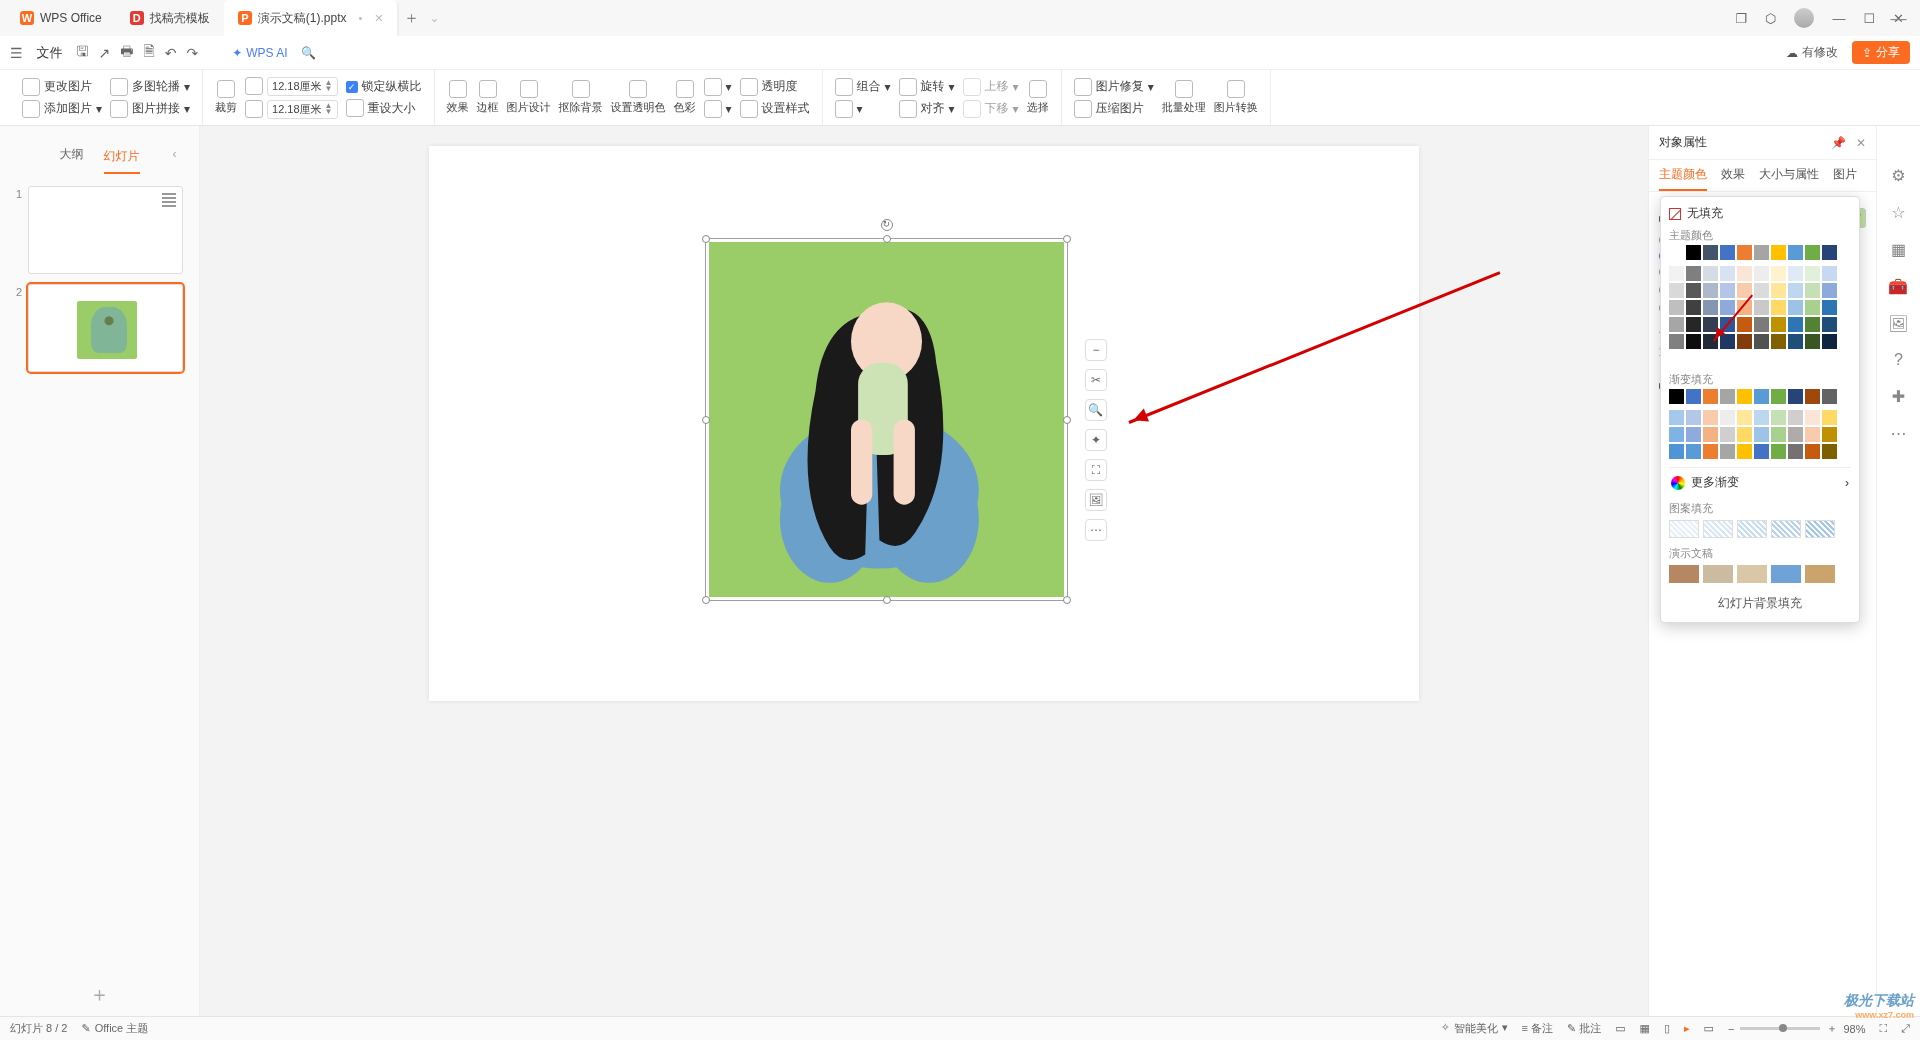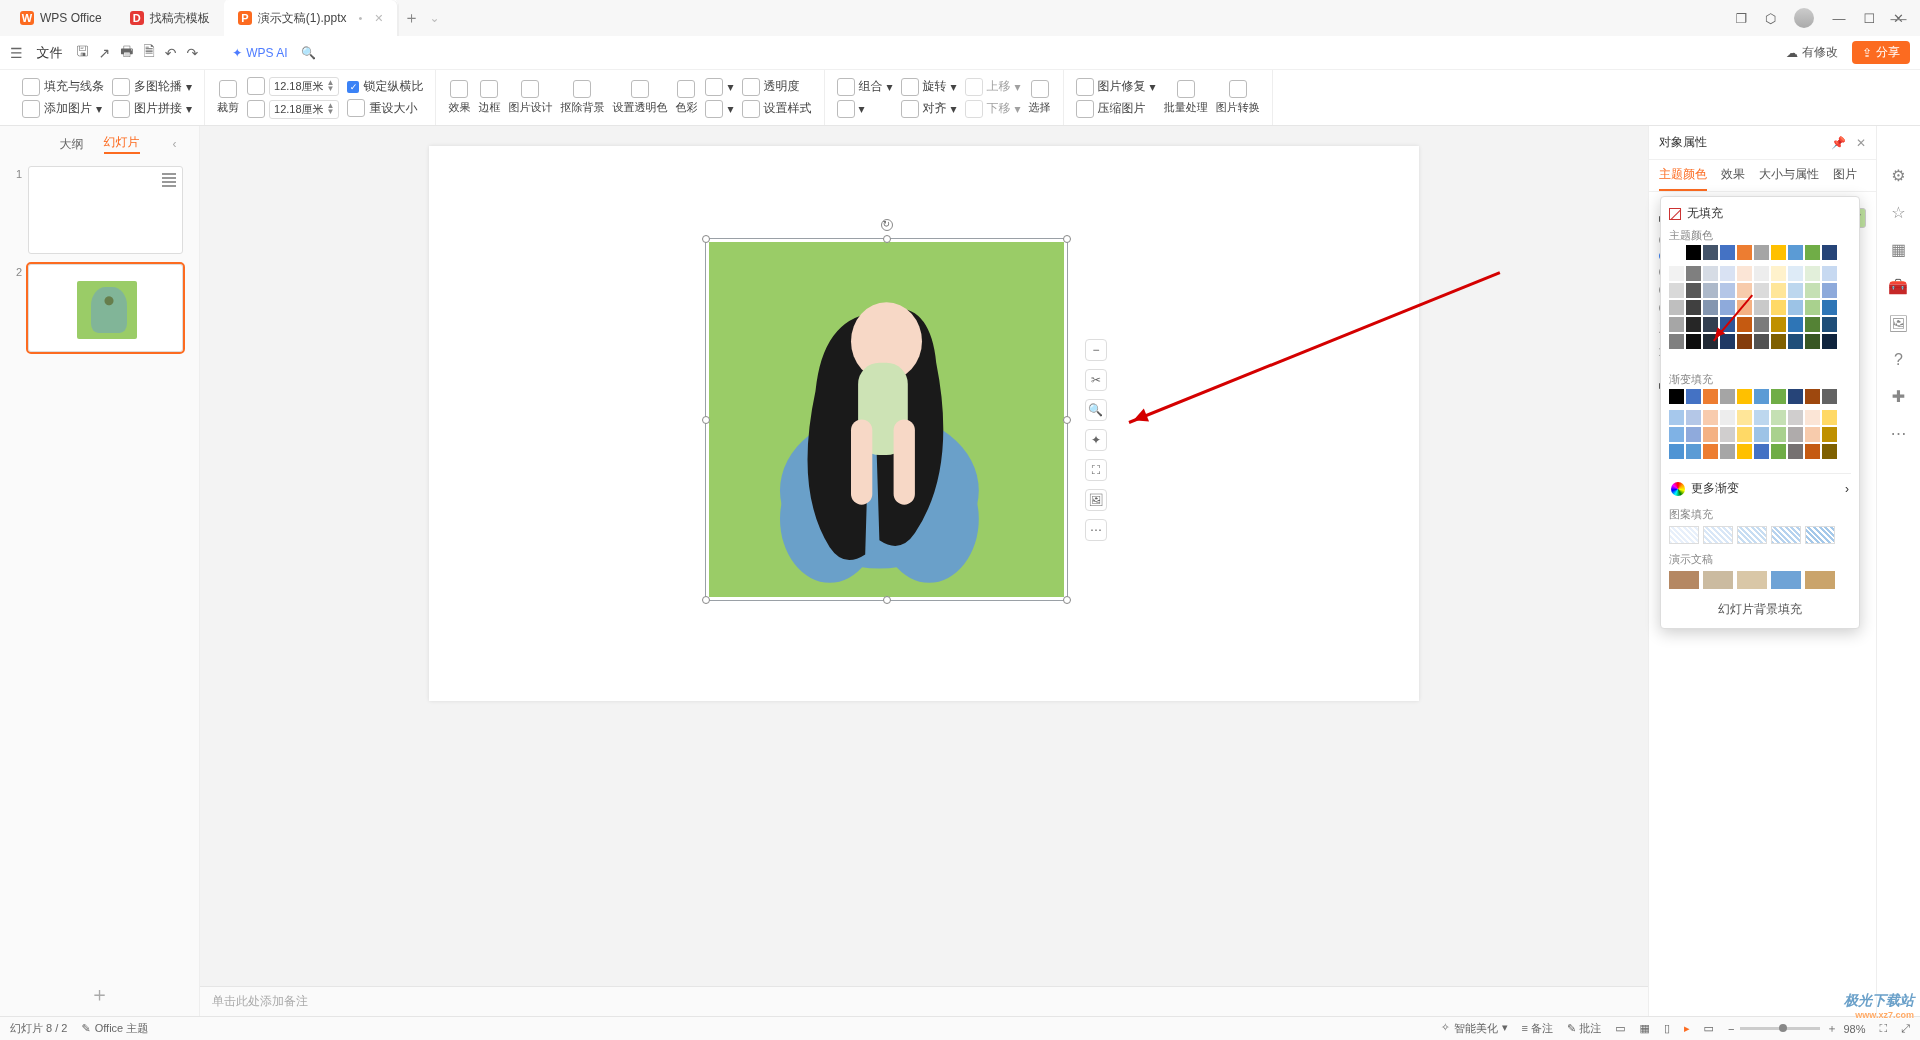--- a/index.html
+++ b/index.html
@@ -47,21 +47,21 @@
   .ricon { width:18px;height:18px; border:1px solid #bbb; border-radius:3px; display:inline-block; }
   .stack { display:flex; flex-direction:column; gap:4px; }
   .size-input { display:flex; align-items:center; border:1px solid #ddd; border-radius:3px; padding:1px 4px; gap:3px; font-size:11px; background:#fff; }
   .size-input .stepper { display:flex; flex-direction:column; line-height:6px; font-size:8px; color:#888; }
   .checkbox { width:12px;height:12px;background:#3b82f6;border-radius:2px;display:inline-flex;align-items:center;justify-content:center;color:#fff;font-size:9px; }
 
   
   .body { display:flex; height:calc(100% - 36px - 34px - 56px - 24px); background:#f3f3f3; }
   .thumb-pane { width:200px; background:#fafafa; border-right:1px solid #eee; display:flex; flex-direction:column; }
   .thumb-tabs { display:flex; justify-content:center; gap:20px; padding:8px 0 6px; align-items:center; font-size:12px; color:#666; }
-  .thumb-tabs .on{ color:var(--accent); border-bottom:2px solid var(--accent); padding-bottom:1px;}
+  .thumb-tabs .on{ color:var(--accent); border-bottom:2px solid var(--accent); padding-bottom:7px;margin-top:14px;}
   .thumb-tabs .collapse{ position:absolute; margin-left:150px; color:#aaa;}
   .slides-list { padding:6px 10px; overflow:auto; flex:1;}
   .thumb-row { display:flex; gap:6px; margin-bottom:10px;}
   .thumb-num { font-size:11px; color:#888; width:12px; text-align:right; padding-top:2px;}
   .thumb { width:155px; height:88px; background:#fff; border:1px solid #ddd; border-radius:3px; position:relative; }
   .thumb.sel { outline:2px solid var(--accent); }
   .thumb .qr { position:absolute; top:6px; right:6px; width:14px;height:14px; background:repeating-linear-gradient(#999 0 2px,#fff 2px 4px);}
   .thumb .mini { position:absolute; top:16px; left:48px; width:60px; height:58px; background:var(--green-slide); border-radius:2px;}
   .thumb .mini::after{content:"";position:absolute;inset:6px 10px 6px 14px;background:radial-gradient(circle at 50% 30%, #333 0 4px, transparent 5px), linear-gradient(#6aa0c9,#6aa0c9);border-radius:40% 40% 20% 20%; opacity:.5;}
   .add-slide { text-align:center; color:#aaa; font-size:20px; padding:8px 0; cursor:pointer;}
@@ -100,21 +100,21 @@
 
   
   .popover { position:absolute; right:60px; top:196px; width:200px; background:#fff; border:1px solid #ddd; border-radius:4px; box-shadow:0 4px 16px rgba(0,0,0,.2); padding:8px; z-index:50; font-size:12px;}
   .pop-row { display:flex; align-items:center; gap:6px; margin-bottom:6px;}
   .no-fill-box{width:12px;height:12px;border:1px solid #c33;position:relative;}
   .no-fill-box::after{content:"";position:absolute;left:-1px;top:5px;width:14px;height:1px;background:#c33;transform:rotate(-45deg);}
   .swatch-section-label{ color:#888; font-size:11px; margin:4px 0 2px; }
   .swatch-grid { display:grid; grid-template-columns:repeat(10,15px); gap:2px; margin-bottom:6px;}
   .swatch-grid.g6 { grid-template-rows:repeat(6,15px);}
   .sw{ width:15px;height:15px; cursor:pointer;}
-  .more-row{ display:flex; align-items:center; justify-content:space-between; padding:6px 2px; border-top:1px solid #eee; margin-top:14px;}
+  .more-row{ display:flex; align-items:center; justify-content:space-between; padding:6px 2px; border-top:1px solid #eee; margin-top:8px;}
   .more-row .ring{ width:14px;height:14px;border-radius:50%;background:conic-gradient(red,orange,yellow,green,cyan,blue,magenta,red);}
   .pattern-grid{ display:grid; grid-template-columns:repeat(5,30px); gap:4px; margin:4px 0 8px;}
   .pt{ width:30px;height:18px;border:1px solid #ddd;}
   .texture-grid{ display:grid; grid-template-columns:repeat(5,30px); gap:4px; margin:4px 0 8px;}
   .tx{ width:30px;height:18px;}
   .pop-foot{ text-align:center; color:#555; padding:4px 0 2px; cursor:pointer;}
   .arrow-short { position:absolute; right:96px; top:120px; width:60px;height:2px;background:#d40000;transform:rotate(-50deg);z-index:60;}
   .arrow-short::before{content:"";position:absolute;left:-2px;top:-5px;border:5px solid transparent;border-right:10px solid #d40000;}
 
   
@@ -185,21 +185,21 @@
         <span>分享</span>
     </span>
   </div>
 </div>
 
 <div class="ribbon">
   <div class="rgroup">
     <div class="stack">
       <span class="rbtn">
           <span class="ricon"></span>
-          <span>填充与线条</span>
+          <span>更改图片</span>
         </span>
       <span class="rbtn"><span class="ricon"></span><span>添加图片</span> ▾</span>
     </div>
     <div class="stack">
       <span class="rbtn"><span class="ricon"></span><span>多图轮播</span> ▾</span>
       <span class="rbtn"><span class="ricon"></span><span>图片拼接</span> ▾</span>
     </div>
   </div>
   <div class="rgroup">
     <span class="rbtn col">
@@ -371,21 +371,20 @@
           <span>✂</span>
           <span>🔍</span>
           <span>✦</span>
           <span>⛶</span>
           <span>🖼</span>
           <span>⋯</span>
         </div>
       </div>
       <div class="arrow"></div>
     </div>
-    <div class="notes"><span>单击此处添加备注</span></div>
   </div>
 
   <div class="prop-panel">
     <div class="prop-head">
       <span>对象属性</span>
       <span style="display:flex;gap:10px;color:#999;">
         <span>📌</span>
         <span>✕</span>
       </span>
     </div>

